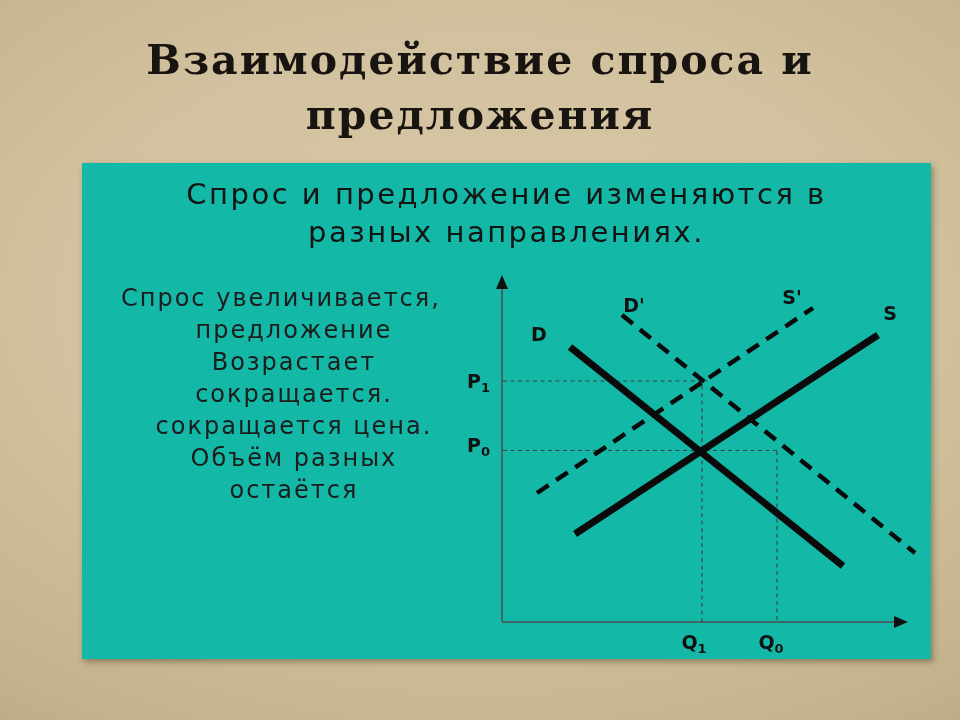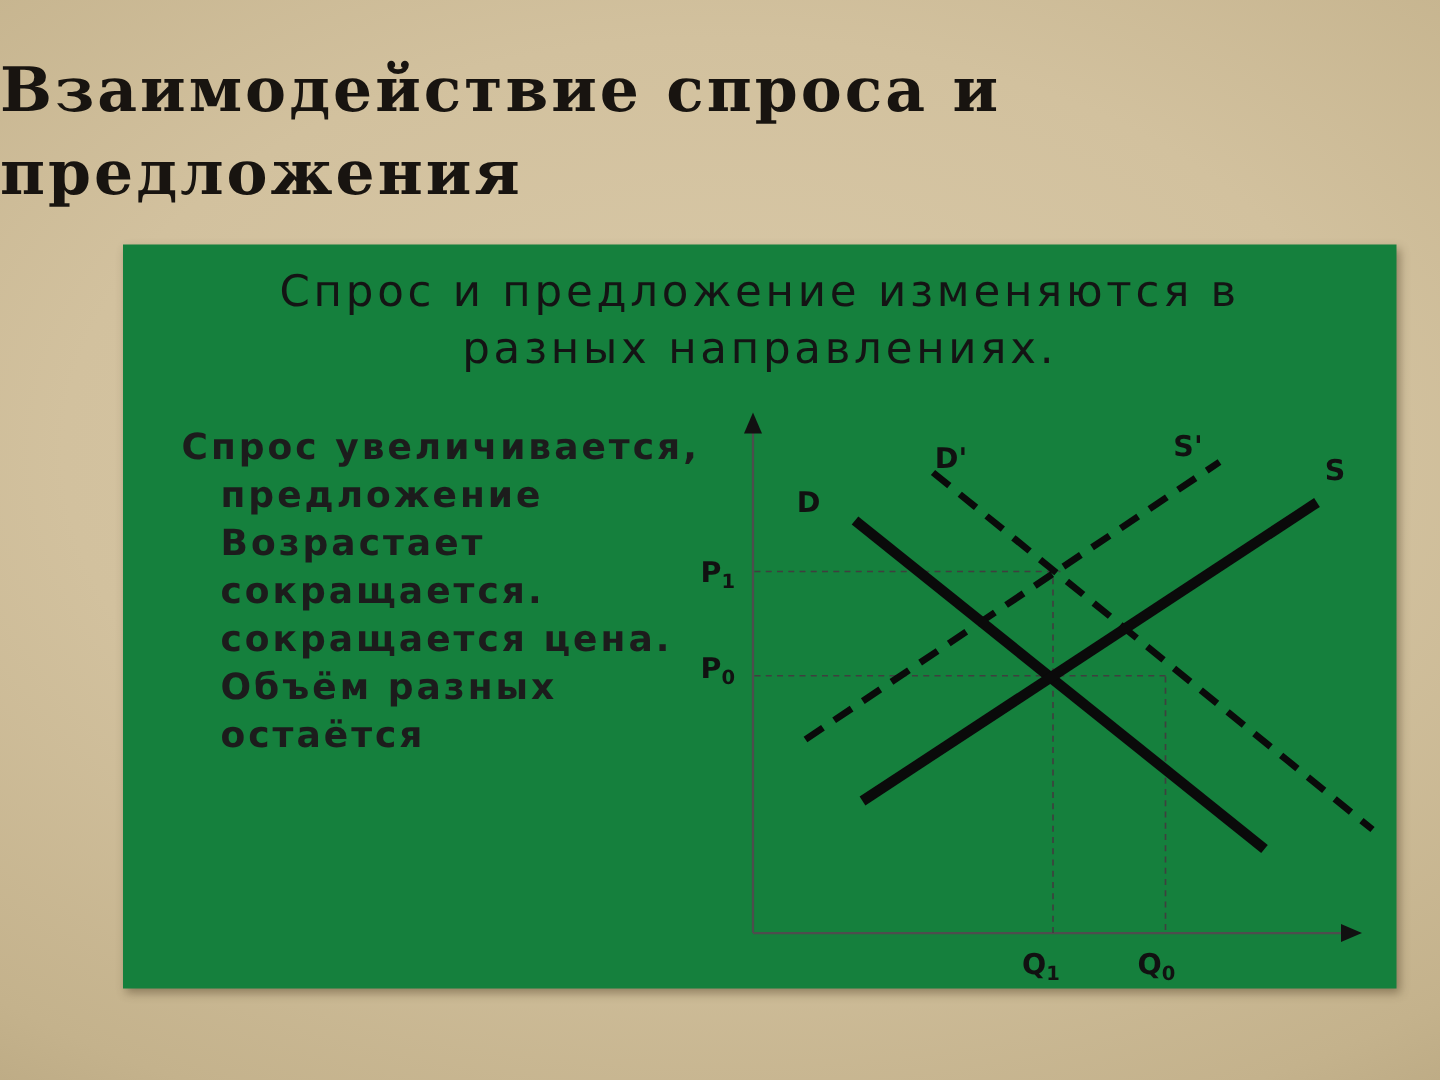--- a/index.html
+++ b/index.html
@@ -4,40 +4,40 @@
 <style>
   html, body { margin: 0; padding: 0; }
   body {
     width: 960px; height: 720px; overflow: hidden; position: relative;
     background: radial-gradient(ellipse 130% 110% at 50% 42%,
       #d9c9a8 0%, #d2c19e 35%, #c4b28c 60%, #ab9972 82%, #97855f 100%);
     font-family: "DejaVu Sans", "Liberation Sans", sans-serif;
   }
   .slide-title {
     position: absolute; top: 33px; left: 0; width: 960px;
-    text-align: left;
+    text-align: center;
     font-family: "DejaVu Serif", "Liberation Serif", serif;
     font-weight: 700; font-size: 41px; line-height: 55px;
     color: #181410; letter-spacing: 2px;
   }
   .panel {
     position: absolute; left: 82px; top: 163px; width: 849px; height: 496px;
-    background: #15803d;
+    background: #14b8a6;
     box-shadow: 2px 3px 6px rgba(72, 56, 30, 0.45);
   }
   .panel-heading {
     position: absolute; top: 12px; left: 0; width: 100%;
     text-align: center;
     font-size: 29px; line-height: 38px; font-weight: 400;
     color: #141414; letter-spacing: 2.5px;
   }
   .body-text {
     position: absolute; left: 39px; top: 119px;
-    font-size: 24px; line-height: 32px; font-weight: 700;
-    color: #1c1c1c; letter-spacing: 2px; white-space: nowrap;
+    font-size: 24px; line-height: 32px; font-weight: 400;
+    color: #1c1c1c; letter-spacing: 2px; white-space: nowrap; text-align: center;
   }
   .body-text .indent { margin-left: 26px; }
   svg.diagram { position: absolute; left: 0; top: 0; }
   .axis { stroke: #4d4d4d; stroke-width: 1.5; }
   .guide { stroke: #3f3f3f; stroke-width: 1.1; stroke-dasharray: 4 3.5; }
   .curve-solid { stroke: #0a0a0a; stroke-width: 7; }
   .curve-dashed { stroke: #0a0a0a; stroke-width: 4.5; stroke-dasharray: 14 9; }
   .diag-label {
     font-family: "DejaVu Sans", "Liberation Sans", sans-serif;
     font-weight: 700; font-size: 19px; fill: #111111;

